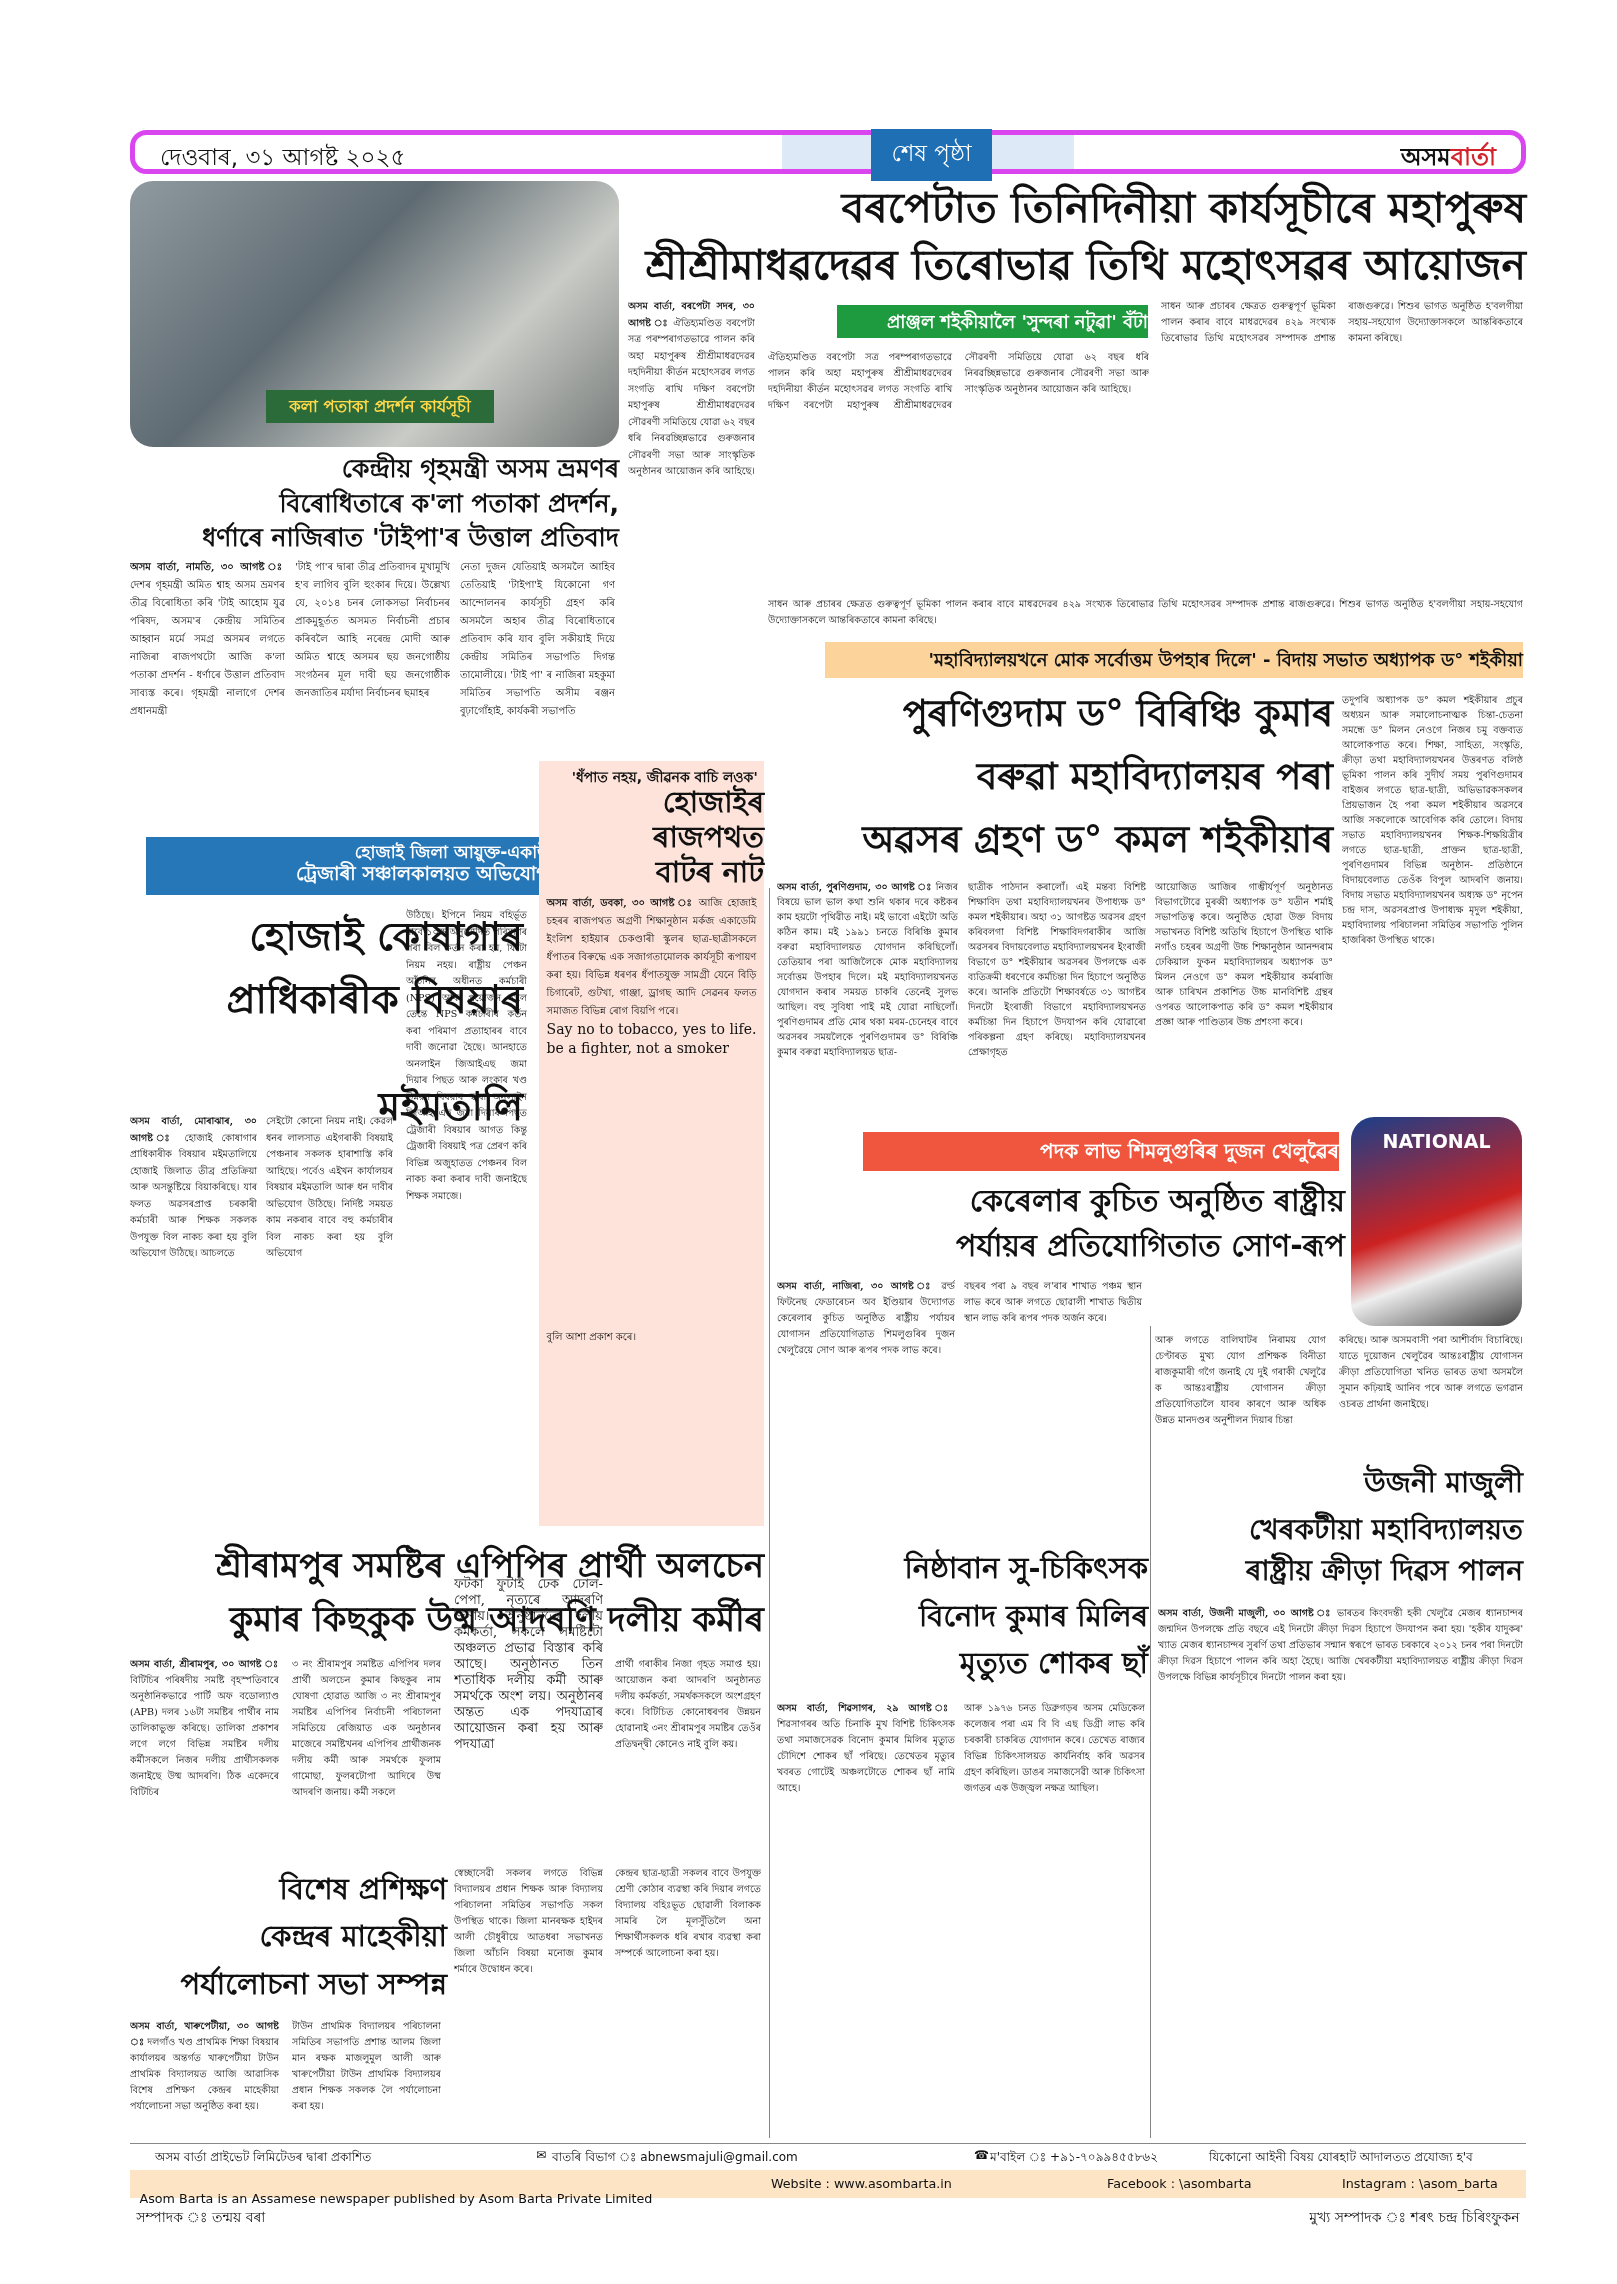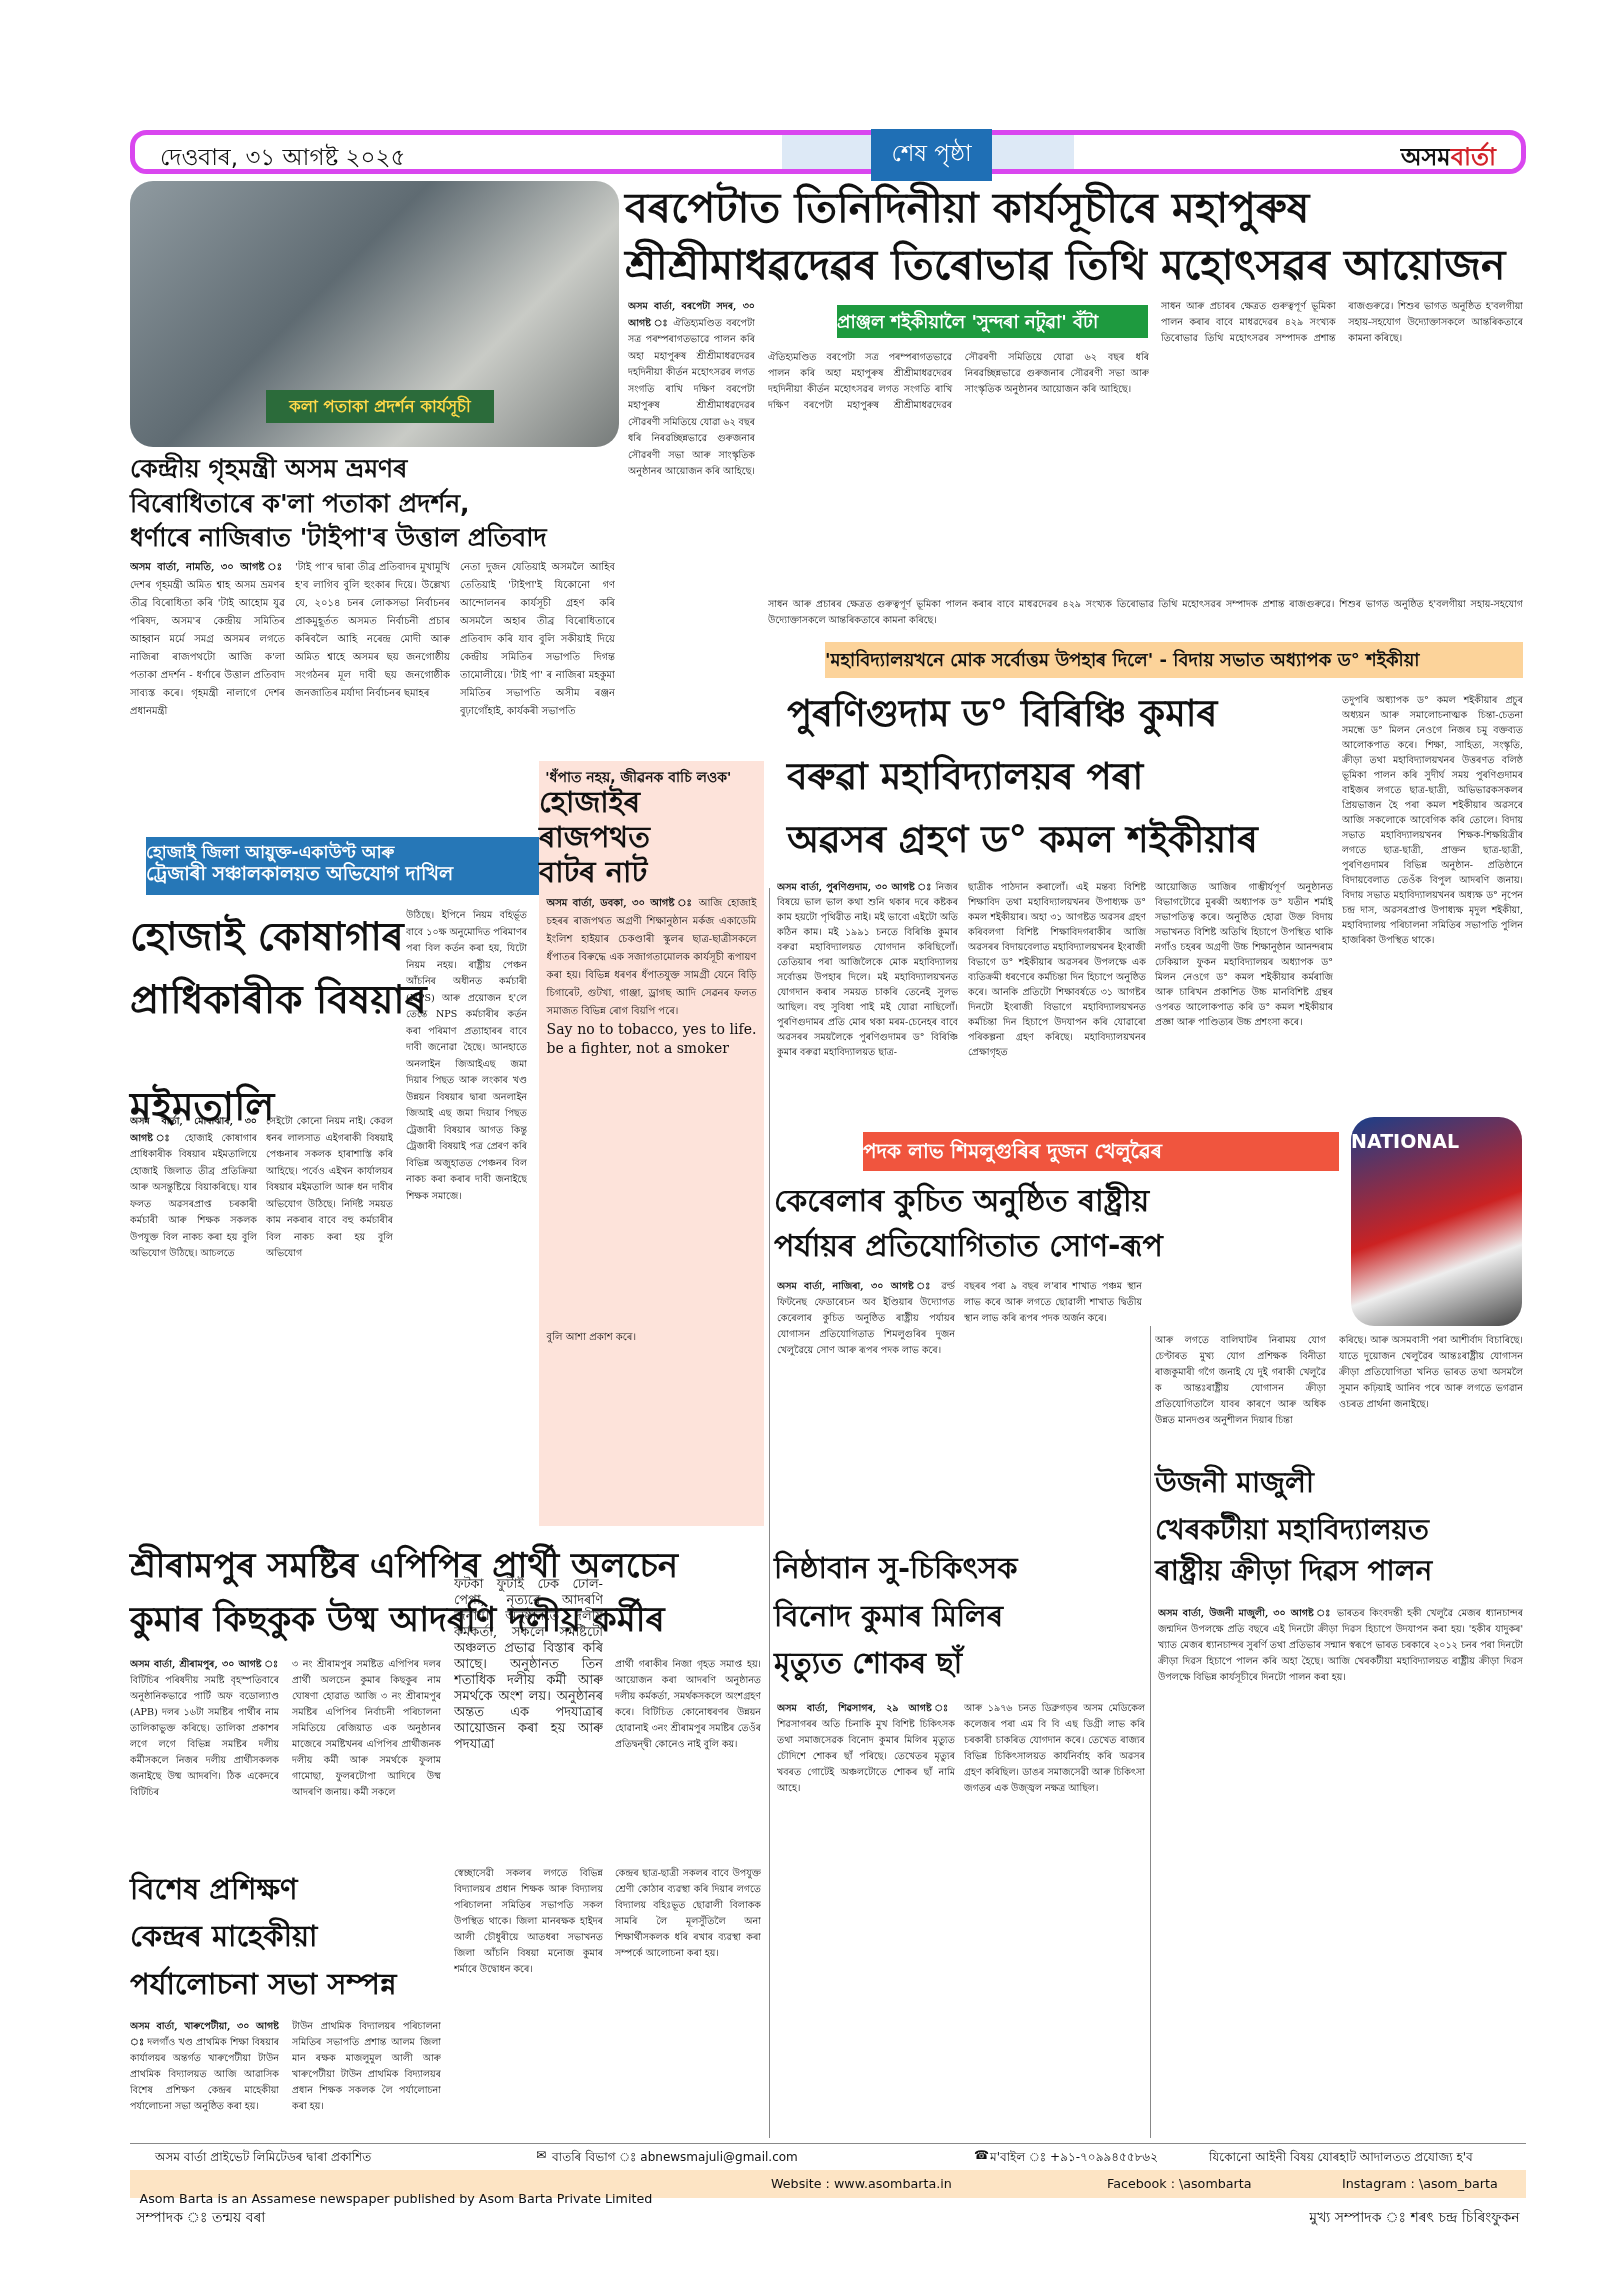--- a/index.html
+++ b/index.html
@@ -6,21 +6,21 @@
   body{width:1618px;height:2284px;position:relative;font-family:"DejaVu Sans",sans-serif;color:#111;overflow:hidden;}
   .abs{position:absolute;}
   
   .mast{left:130px;top:130px;width:1396px;height:44px;border:5px solid #d946ef;border-radius:16.5px;background:#fff;box-sizing:border-box;}
   .mast-date{left:25px;top:3.8px;font-size:23px;font-family:"DejaVu Sans",sans-serif;}
   .mast-mid{left:647px;top:0;width:292px;height:34px;background:#dde9f6;}
   .mast-tab{left:736px;top:-6.3px;width:121px;height:52px;background:#1f6fb5;color:#fff;font-size:23px;text-align:center;line-height:48px;}
   .mast-logo{right:25px;top:2.5px;font-size:24px;font-weight:bold;}
   .mast-logo .red{color:#d2232a;}
   .img{background:linear-gradient(135deg,#8f9aa0,#5f6b72 40%,#c9cbc6 70%,#767b7a);border-radius:23px;}
-  .hl{font-family:"DejaVu Sans",sans-serif;font-weight:bold;text-align:left;line-height:1.2;}
+  .hl{font-family:"DejaVu Sans",sans-serif;font-weight:bold;text-align:right;line-height:1.2;}
   .body{font-family:"DejaVu Serif",serif;font-size:10.8px;line-height:18px;text-align:justify;color:#111;}
   .box-green{background:#1e9a3f;color:#fff;}
   .box-orange{background:#fcd39a;}
   .box-blue{background:#2677b7;color:#fff;}
   .box-red{background:#f0553e;color:#fff;}
   .pink{background:#fde3da;}
   .sep{background:#888;}
   .footer1{left:130px;top:2148px;width:1396px;height:19px;font-size:12px;}
   .footer2{left:130px;top:2170px;width:1396px;height:28px;background:#fde4c4;font-size:12.7px;}
   .footer3{left:130px;top:2202px;width:1396px;height:25px;font-size:14px;}
@@ -82,21 +82,21 @@
 <div class="abs hl" style="left:787px;top:818px;width:546px;font-size:37px;">অৱসৰ গ্ৰহণ ড° কমল শইকীয়াৰ</div>
 <div class="abs body" style="left:777px;top:879px;width:181px;height:219px;overflow:hidden;font-size:9.5px;line-height:15px;"><b>অসম বাৰ্তা, পুৰণিগুদাম, ৩০ আগষ্ট ঃ</b> <span>নিজৰ বিষয়ে ভাল ভাল কথা শুনি থকাৰ দৰে কষ্টকৰ কাম হয়টো পৃথিৱীত নাই। মই ভাবো এইটো অতি কঠিন কাম। মই ১৯৯১ চনতে বিৰিঞ্চি কুমাৰ বৰুৱা মহাবিদ্যালয়ত যোগদান কৰিছিলোঁ। তেতিয়াৰ পৰা আজিলৈকে মোক মহাবিদ্যালয় সৰ্বোত্তম উপহাৰ দিলে। মই মহাবিদ্যালয়খনত যোগদান কৰাৰ সময়ত চাকৰি তেনেই সুলভ আছিল। বহু সুবিধা পাই মই যোৱা নাছিলোঁ। পুৰণিগুদামৰ প্ৰতি মোৰ থকা মৰম-চেনেহৰ বাবে অৱসৰৰ সময়লৈকে পুৰণিগুদামৰ ড° বিৰিঞ্চি কুমাৰ বৰুৱা মহাবিদ্যালয়ত ছাত্ৰ-</span></div>
 <div class="abs body" style="left:968px;top:879px;width:178px;height:219px;overflow:hidden;font-size:9.5px;line-height:15px;">ছাত্ৰীক পাঠদান কৰালোঁ। এই মন্তব্য বিশিষ্ট শিক্ষাবিদ তথা মহাবিদ্যালয়খনৰ উপাধ্যক্ষ ড° কমল শইকীয়াৰ। অহা ৩১ আগষ্টত অৱসৰ গ্ৰহণ কৰিবলগা বিশিষ্ট শিক্ষাবিদগৰাকীৰ আজি অৱসৰৰ বিদায়বেলাত মহাবিদ্যালয়খনৰ ইংৰাজী বিভাগে ড° শইকীয়াৰ অৱসৰৰ উপলক্ষে এক ব্যতিক্ৰমী ধৰণেৰে কৰ্মচিন্তা দিন হিচাপে অনুষ্ঠিত কৰে। আনকি প্ৰতিটো শিক্ষাবৰ্ষতে ৩১ আগষ্টৰ দিনটো ইংৰাজী বিভাগে মহাবিদ্যালয়খনত কৰ্মচিন্তা দিন হিচাপে উদযাপন কৰি যোৱাৰো পৰিকল্পনা গ্ৰহণ কৰিছে। মহাবিদ্যালয়খনৰ প্ৰেক্ষাগৃহত</div>
 <div class="abs body" style="left:1155px;top:879px;width:178px;height:219px;overflow:hidden;font-size:9.5px;line-height:15px;">আয়োজিত আজিৰ গাম্ভীৰ্যপূৰ্ণ অনুষ্ঠানত বিভাগটোৱে মুৰব্বী অধ্যাপক ড° যতীন শৰ্মাই সভাপতিত্ব কৰে। অনুষ্ঠিত হোৱা উক্ত বিদায় সভাখনত বিশিষ্ট অতিথি হিচাপে উপস্থিত থাকি নগাঁও চহৰৰ অগ্ৰণী উচ্চ শিক্ষানুষ্ঠান আনন্দৰাম ঢেকিয়াল ফুকন মহাবিদ্যালয়ৰ অধ্যাপক ড° মিলন নেওগে ড° কমল শইকীয়াৰ কৰ্মৰাজি আৰু চাৰিখন প্ৰকাশিত উচ্চ মানবিশিষ্ট গ্ৰন্থৰ ওপৰত আলোকপাত কৰি ড° কমল শইকীয়াৰ প্ৰজ্ঞা আৰু পাণ্ডিত্যৰ উচ্চ প্ৰশংসা কৰে।</div>
 <div class="abs body" style="left:1342px;top:692px;width:181px;height:406px;overflow:hidden;font-size:9.5px;line-height:15px;">তদুপৰি অধ্যাপক ড° কমল শইকীয়াৰ প্ৰচুৰ অধ্যয়ন আৰু সমালোচনাত্মক চিন্তা-চেতনা সমন্ধে ড° মিলন নেওগে নিজৰ চমু বক্তব্যত আলোকপাত কৰে। শিক্ষা, সাহিত্য, সংস্কৃতি, ক্ৰীড়া তথা মহাবিদ্যালয়খনৰ উত্তৰণত বলিষ্ঠ ভূমিকা পালন কৰি সুদীৰ্ঘ সময় পুৰণিগুদামৰ বাইজৰ লগতে ছাত্ৰ-ছাত্ৰী, অভিভাৱকসকলৰ প্ৰিয়ভাজন হৈ পৰা কমল শইকীয়াৰ অৱসৰে আজি সকলোকে আবেগিক কৰি তোলে। বিদায় সভাত মহাবিদ্যালয়খনৰ শিক্ষক-শিক্ষয়িত্ৰীৰ লগতে ছাত্ৰ-ছাত্ৰী, প্ৰাক্তন ছাত্ৰ-ছাত্ৰী, পুৰণিগুদামৰ বিভিন্ন অনুষ্ঠান- প্ৰতিষ্ঠানে বিদায়বেলাত তেওঁক বিপুল আদৰণি জনায়। বিদায় সভাত মহাবিদ্যালয়খনৰ অধ্যক্ষ ড° নৃপেন চন্দ্ৰ দাস, অৱসৰপ্ৰাপ্ত উপাধ্যক্ষ মৃদুল শইকীয়া, মহাবিদ্যালয় পৰিচালনা সমিতিৰ সভাপতি পুলিন হাজৰিকা উপস্থিত থাকে।</div>
 
 <div class="abs box-red hl" style="left:863px;top:1132px;width:476px;height:39px;font-size:20px;line-height:39px;">পদক লাভ শিমলুগুৰিৰ দুজন খেলুৱৈৰ</div>
 <div class="abs hl" style="left:774px;top:1183px;width:571px;font-size:30px;">কেৰেলাৰ কুচিত অনুষ্ঠিত ৰাষ্ট্ৰীয়</div>
 <div class="abs hl" style="left:774px;top:1228px;width:571px;font-size:30px;">পৰ্যায়ৰ প্ৰতিযোগিতাত সোণ-ৰূপ</div>
 <div class="abs img" style="left:1351px;top:1117px;width:171px;height:209px;background:linear-gradient(160deg,#1a3f8a,#c22 50%,#eee 70%,#444);">
-  <div style="position:absolute;top:12.7px;left:0;width:100%;color:#fff;font-weight:bold;font-size:19px;">NATIONAL</div>
+  <div style="position:absolute;top:12.7px;left:0;width:100%;text-align:center;color:#fff;font-weight:bold;font-size:19px;">NATIONAL</div>
 </div>
 <div class="abs body" style="left:777px;top:1278px;width:178px;height:254px;overflow:hidden;font-size:9.5px;line-height:16px;"><b>অসম বাৰ্তা, নাজিৰা, ৩০ আগষ্ট ঃ</b> <span>ৱৰ্ল্ড ফিটনেছ ফেডাৰেচন অব ইণ্ডিয়াৰ উদ্যোগত কেৰেলাৰ কুচিত অনুষ্ঠিত ৰাষ্ট্ৰীয় পৰ্যায়ৰ যোগাসন প্ৰতিযোগিতাত শিমলুগুৰিৰ দুজন খেলুৱৈয়ে সোণ আৰু ৰূপৰ পদক লাভ কৰে।</span></div>
 <div class="abs body" style="left:964px;top:1278px;width:178px;height:254px;overflow:hidden;font-size:9.5px;line-height:16px;">বছৰৰ পৰা ৯ বছৰ ল'ৰাৰ শাখাত পঞ্চম স্থান লাভ কৰে আৰু লগতে ছোৱালী শাখাত দ্বিতীয় স্থান লাভ কৰি ৰূপৰ পদক অৰ্জন কৰে।</div>
 <div class="abs body" style="left:1155px;top:1332px;width:171px;height:127px;overflow:hidden;font-size:9.5px;line-height:16px;">আৰু লগতে বালিঘাটৰ নিৰাময় যোগ চেণ্টাৰত মুখ্য যোগ প্ৰশিক্ষক বিনীতা ৰাজকুমাৰী গগৈ জনাই যে দুই গৰাকী খেলুৱৈ ক আন্তঃৰাষ্ট্ৰীয় যোগাসন ক্ৰীড়া প্ৰতিযোগিতালৈ যাবৰ কাৰণে আৰু অধিক উন্নত মানদণ্ডৰ অনুশীলন দিয়াৰ চিন্তা</div>
 <div class="abs body" style="left:1339px;top:1332px;width:184px;height:127px;overflow:hidden;font-size:9.5px;line-height:16px;">কৰিছে। আৰু অসমবাসী পৰা আশীৰ্বাদ বিচাৰিছে। যাতে দুয়োজন খেলুৱৈৰ আন্তঃৰাষ্ট্ৰীয় যোগাসন ক্ৰীড়া প্ৰতিযোগিতা খনিত ভাৰত তথা অসমলৈ সুমান কঢ়িয়াই আনিব পৰে আৰু লগতে ভগৱান ওচৰত প্ৰাৰ্থনা জনাইছে।</div>
 
 <div class="abs hl" style="left:1155px;top:1466px;width:368px;font-size:28px;">উজনী মাজুলী</div>
 <div class="abs hl" style="left:1155px;top:1513px;width:368px;font-size:28px;">খেৰকটীয়া মহাবিদ্যালয়ত</div>
 <div class="abs hl" style="left:1155px;top:1554px;width:368px;font-size:28px;">ৰাষ্ট্ৰীয় ক্ৰীড়া দিৱস পালন</div>
 <div class="abs body" style="left:1158px;top:1605px;width:365px;height:533px;overflow:hidden;font-size:9.5px;line-height:16px;"><b>অসম বাৰ্তা, উজনী মাজুলী, ৩০ আগষ্ট ঃ</b> <span>ভাৰতৰ কিংবদন্তী হকী খেলুৱৈ মেজৰ ধ্যানচান্দৰ জন্মদিন উপলক্ষে প্ৰতি বছৰে এই দিনটো ক্ৰীড়া দিৱস হিচাপে উদযাপন কৰা হয়। 'হকীৰ যাদুকৰ' খ্যাত মেজৰ ধ্যানচান্দৰ সুৰৰ্ণি তথা প্ৰতিভাৰ সন্মান স্বৰূপে ভাৰত চৰকাৰে ২০১২ চনৰ পৰা দিনটো ক্ৰীড়া দিৱস হিচাপে পালন কৰি অহা হৈছে। আজি খেৰকটীয়া মহাবিদ্যালয়ত ৰাষ্ট্ৰীয় ক্ৰীড়া দিৱস উপলক্ষে বিভিন্ন কাৰ্যসূচীৰে দিনটো পালন কৰা হয়।</span></div>

